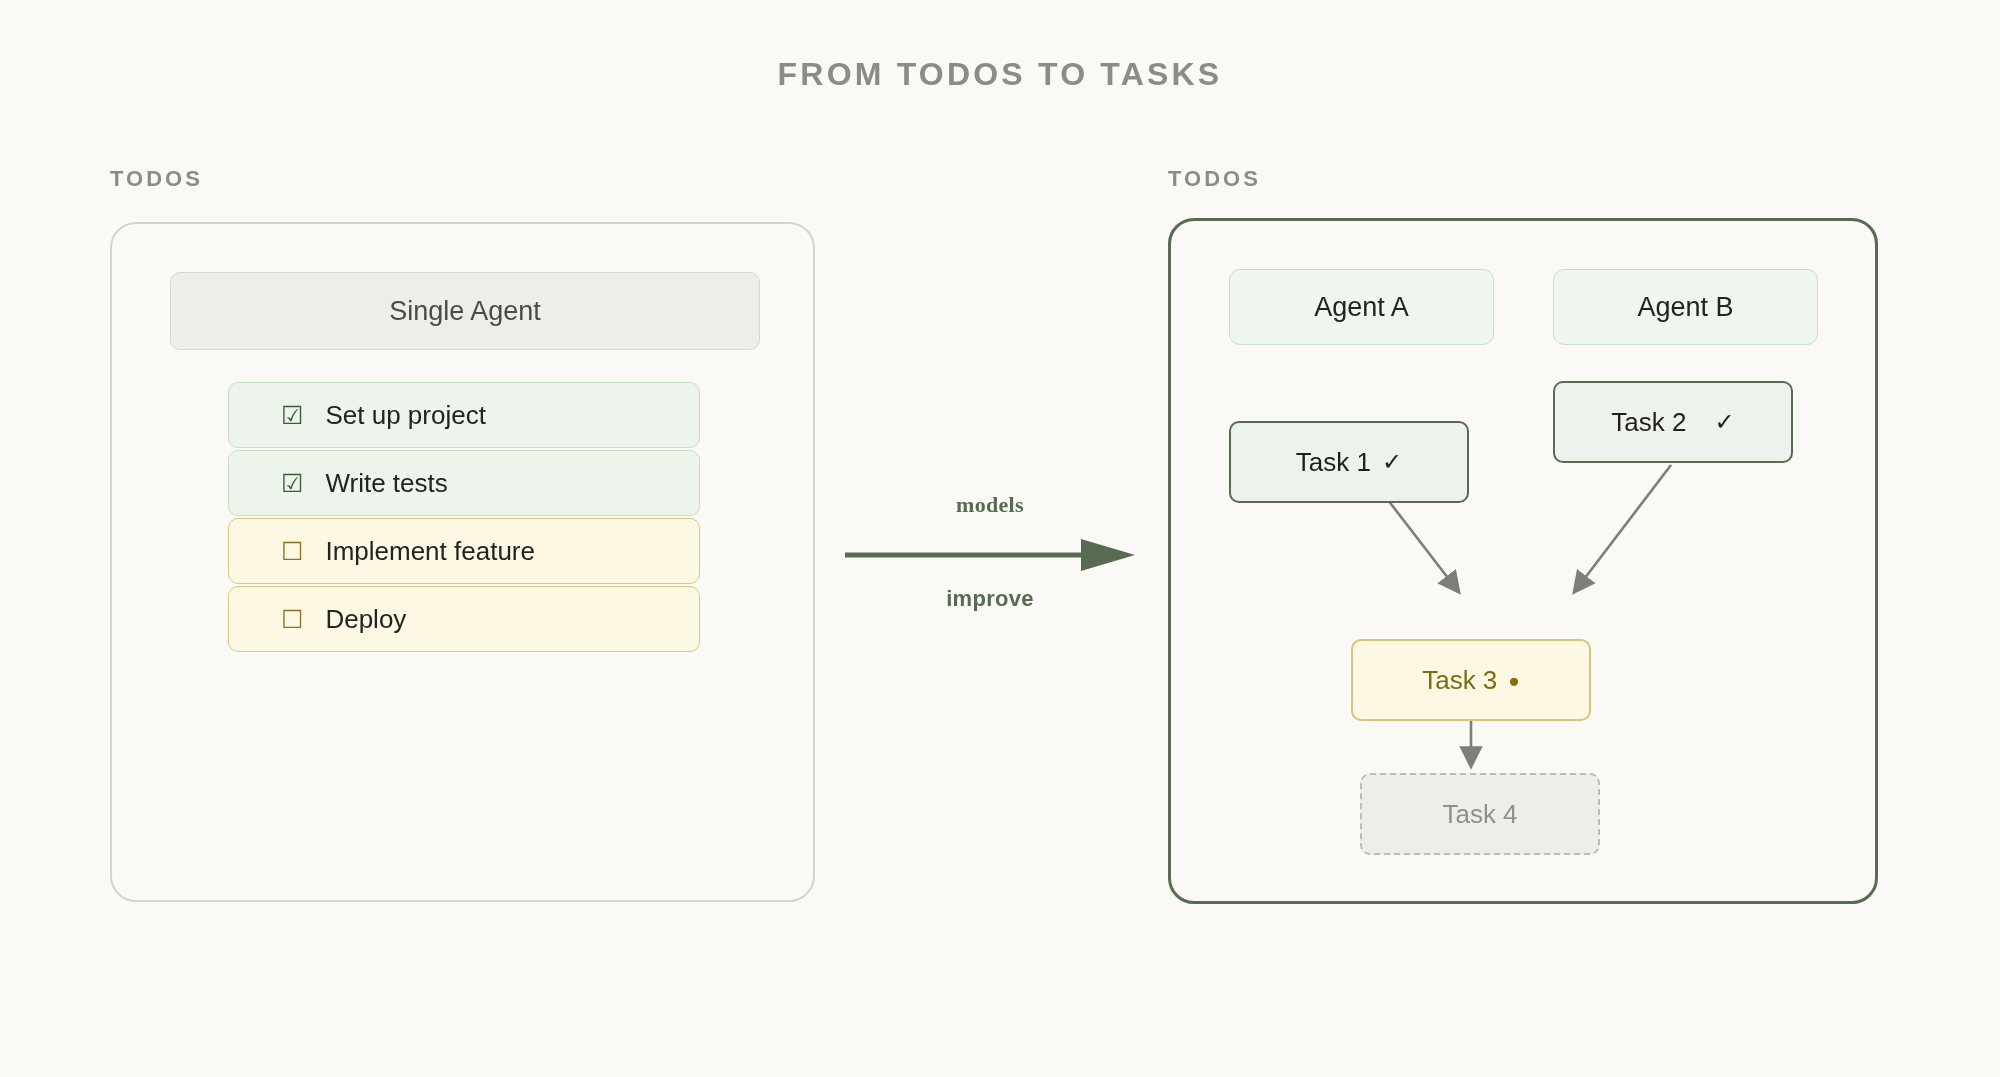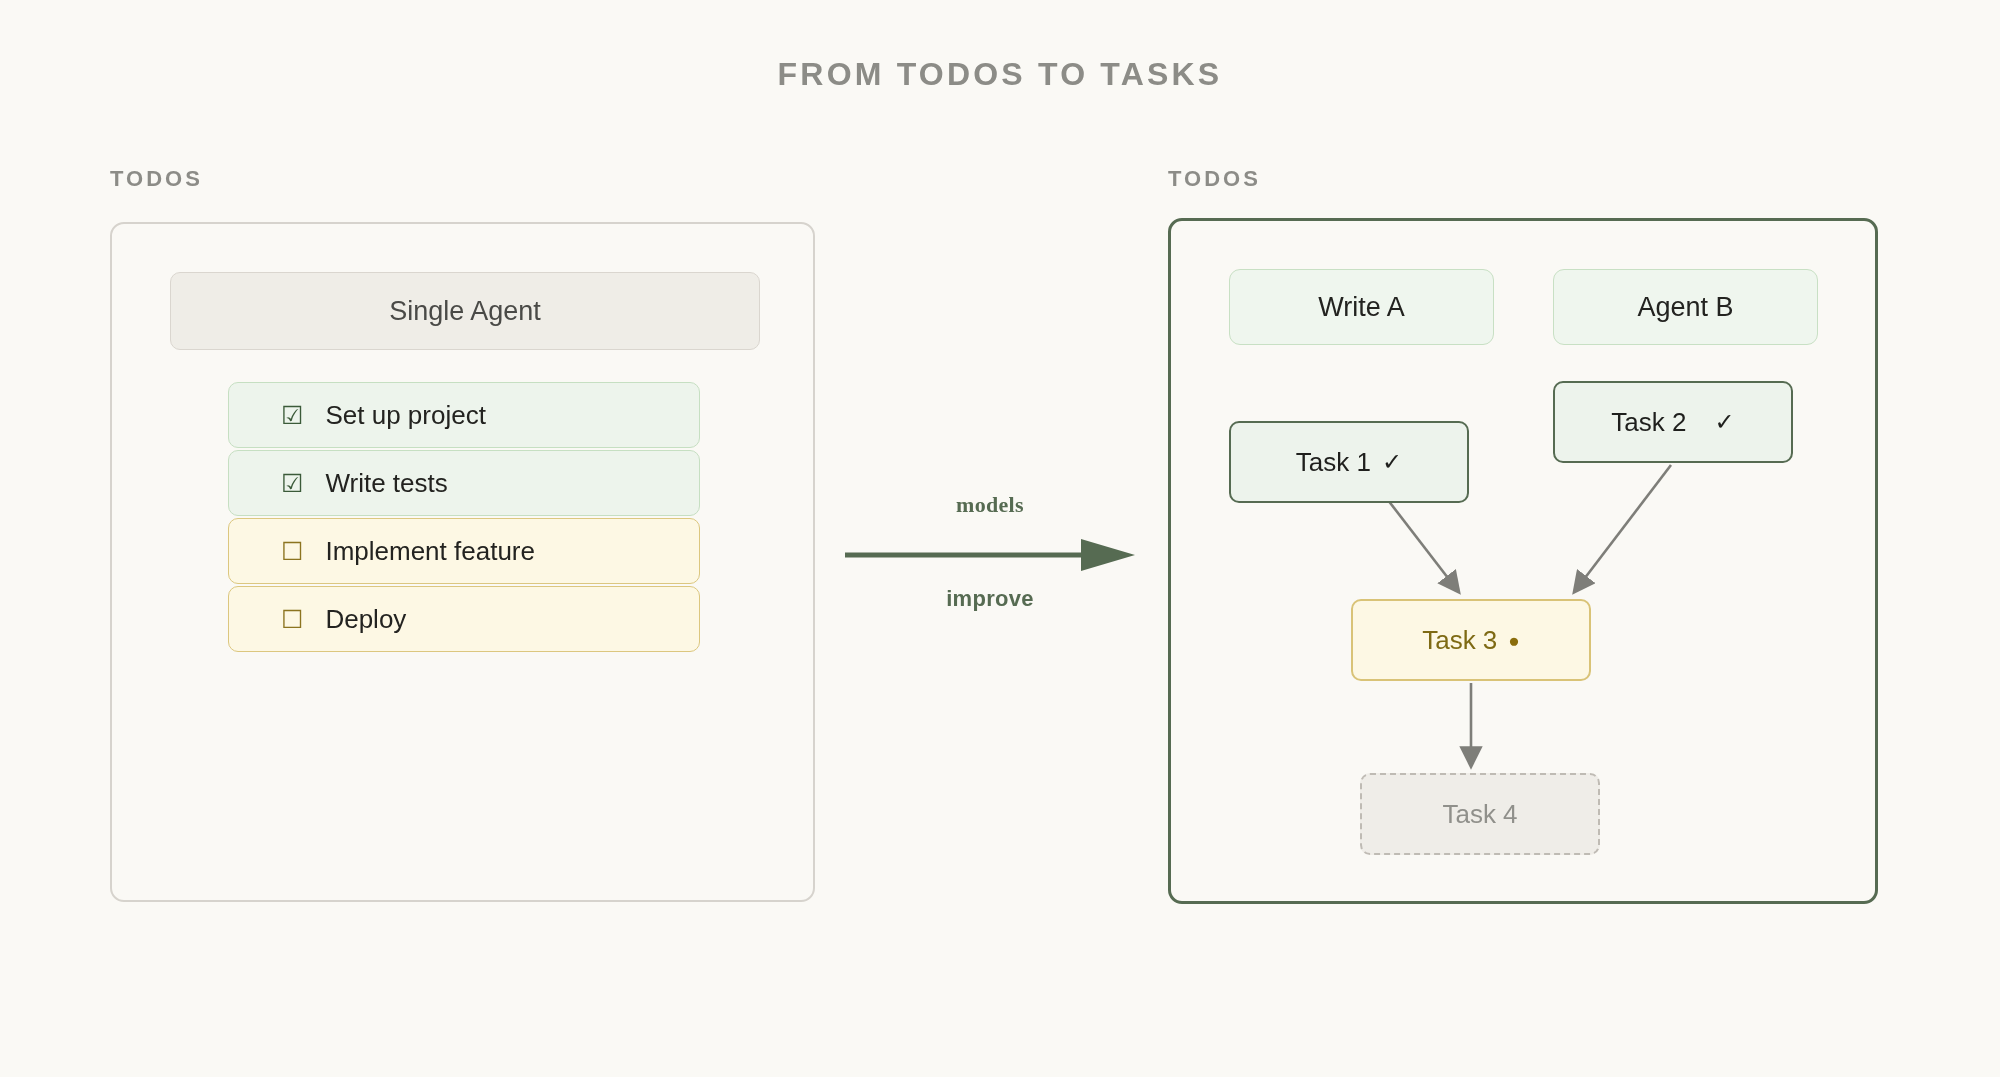--- a/index.html
+++ b/index.html
@@ -36,21 +36,21 @@
     letter-spacing: 3px;
     color: #8C8C87;
   }
   #todos-header { top: 166px; left: 110px; width: 505px; }
   #tasks-header { top: 166px; left: 1168px; width: 710px; }
 
   
   .panel {
     position: absolute;
     box-sizing: border-box;
-    border-radius: 14px;
+    border-radius: 26px;
   }
   #todos-panel {
     left: 110px;
     top: 222px;
     width: 705px;
     height: 680px;
     border: 2px solid #D6D3CD;
     background: #FAF9F5;
   }
   #tasks-panel {
@@ -165,20 +165,21 @@
   }
   .task-node.complete {
     background: #EDF3EC;
     border: 2px solid #566B52;
     color: #1F1F1D;
   }
   .task-node.active {
     background: #FDF8E4;
     border: 2px solid #D9C377;
     color: #7E6A14;
+    margin-top: 40px;
   }
   .task-node.queued {
     background: #EFEDE8;
     border: 2px dashed #BFBBB4;
     color: #90908B;
   }
   #task-1 { left: 58px; top: 160px; width: 240px; height: 82px; margin-top: 40px; }
   #task-2 { left: 382px; top: 160px; width: 240px; height: 82px; gap: 17px; }
   #task-3 { left: 180px; top: 378px; width: 240px; height: 82px; }
   #task-4 { left: 189px; top: 552px; width: 240px; height: 82px; text-align: center; }
@@ -244,21 +245,21 @@
       <marker id="ah" markerWidth="9" markerHeight="9" refX="7.2" refY="4.5" orient="auto">
         <path d="M0,0 L9,4.5 L0,9 z" fill="#7E7E79"></path>
       </marker>
     </defs>
     <line x1="190" y1="244" x2="287" y2="370" stroke="#7E7E79" stroke-width="2.6" marker-end="url(#ah)"></line>
     <line x1="500" y1="244" x2="404" y2="370" stroke="#7E7E79" stroke-width="2.6" marker-end="url(#ah)"></line>
     <line x1="300" y1="462" x2="300" y2="544" stroke="#7E7E79" stroke-width="2.6" marker-end="url(#ah)"></line>
   </svg>
 
   <div class="agent-box" id="agent-0">
-    <span>Write A</span>
+    <span>Agent A</span>
   </div>
   <div class="agent-box" id="agent-1">
     <span>Agent B</span>
   </div>
 
   <div class="task-node complete" id="task-1">
     <span>Task 1</span>
     <span class="marker">✓</span>
   </div>
 

